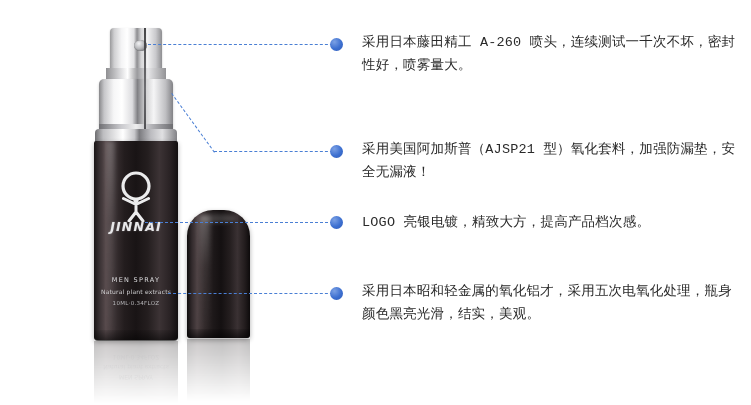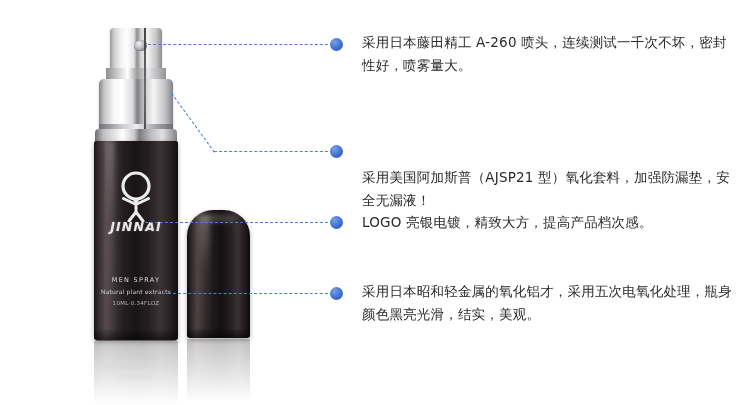--- a/index.html
+++ b/index.html
@@ -82,21 +82,21 @@
     background:linear-gradient(90deg,#100d0e,#3f3537 16%,#1d1819 44%,#141011 56%,#3a3133 82%,#0d0a0b);}
   .refl-text{position:absolute;left:94px;top:352px;width:84px;text-align:center;opacity:.22;
     color:#bdbdbf;font-size:6px;line-height:10px;transform:scaleY(-1);}
 
   
   .dash-h{position:absolute;height:0;border-top:1.6px dashed #4a7fd4;}
   .dash-diag{position:absolute;height:0;border-top:1.6px dashed #4a7fd4;transform-origin:0 0;}
   .dot{position:absolute;width:13px;height:13px;border-radius:50%;
     background:radial-gradient(circle at 34% 30%,#7ba0e4 0%,#3c6fd0 55%,#2f5cb8 100%);}
   .callout-text{position:absolute;left:362px;width:378px;color:#2a2a2a;
-    font-size:13.5px;line-height:23px;letter-spacing:.2px;}
+    font-size:13.5px;line-height:23px;letter-spacing:.2px;font-family:Liberation Mono, monospace;}
 </style>
 </head>
 <body>
 
 <div id="stage">
 
   <div id="product">
 
     <div class="refl refl-body"></div>
     <div class="refl refl-cap"></div>
@@ -142,17 +142,17 @@
   <div class="dash-h" style="left:214px;top:151px;width:124px;"></div>
   <div class="dash-h" style="left:145px;top:222px;width:193px;"></div>
   <div class="dash-h" style="left:168px;top:293px;width:170px;"></div>
 
   <div class="dot" style="left:330px;top:38px;"></div>
   <div class="dot" style="left:330px;top:145px;"></div>
   <div class="dot" style="left:330px;top:216px;"></div>
   <div class="dot" style="left:330px;top:287px;"></div>
 
   <div class="callout-text" style="top:31px;">采用日本藤田精工 A-260 喷头，连续测试一千次不坏，密封性好，喷雾量大。</div>
-  <div class="callout-text" style="top:138px;margin-top:28px;">采用美国阿加斯普（AJSP21 型）氧化套料，加强防漏垫，安全无漏液！</div>
+  <div class="callout-text" style="top:138px;">采用美国阿加斯普（AJSP21 型）氧化套料，加强防漏垫，安全无漏液！</div>
   <div class="callout-text" style="top:280px;">采用日本昭和轻金属的氧化铝才，采用五次电氧化处理，瓶身颜色黑亮光滑，结实，美观。</div>
   <div class="callout-text" style="top:211px;">LOGO 亮银电镀，精致大方，提高产品档次感。</div>
 
 </div>
 
 </body></html>

